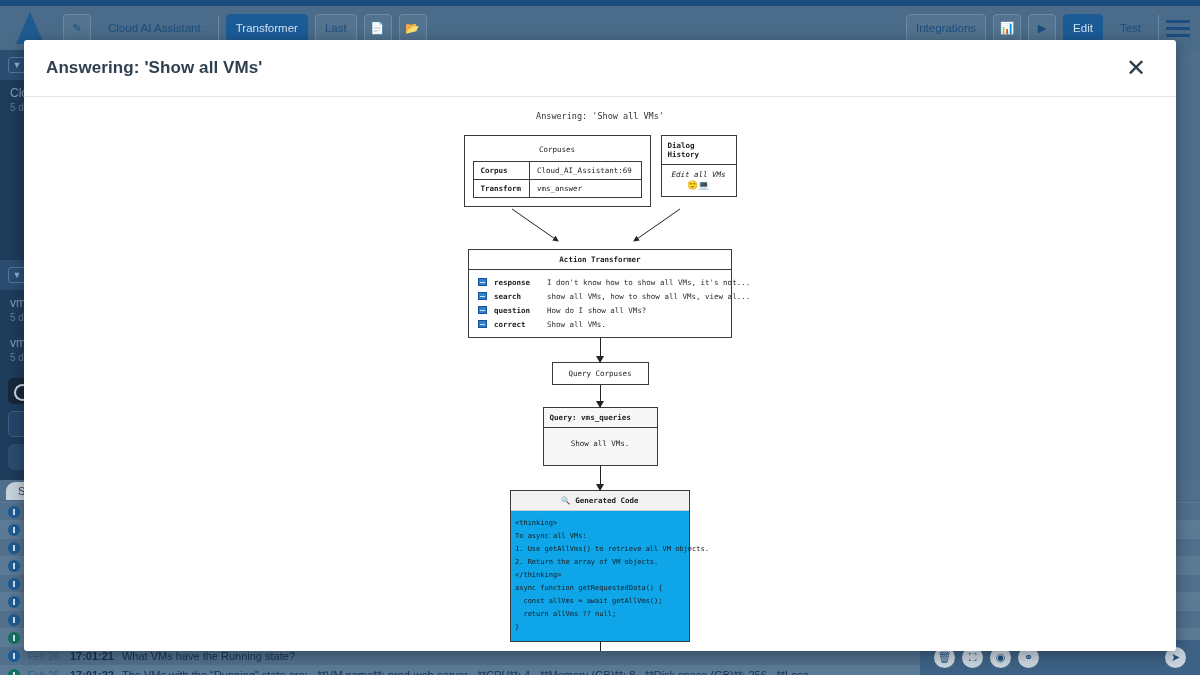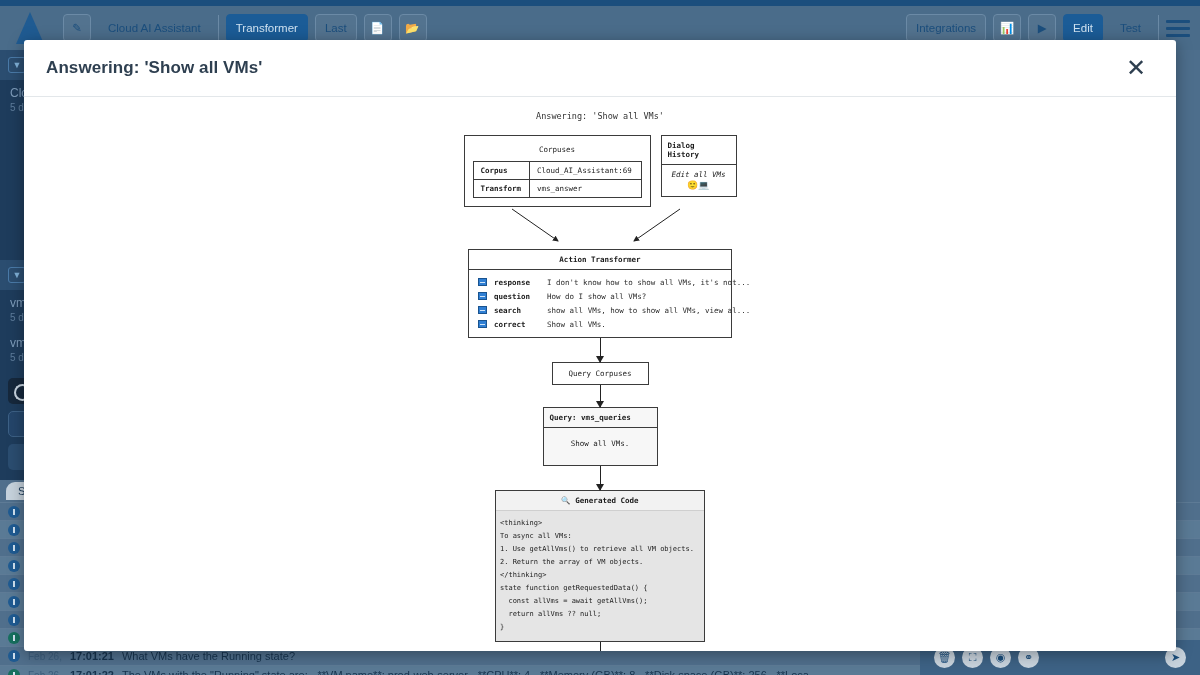--- a/index.html
+++ b/index.html
@@ -205,21 +205,21 @@
   }
   .at-key { font-weight: bold; width: 46px; flex: none; }
   .at-val { color: #2b2b2b; white-space: nowrap; }
 
   .box-qc { width: 97px; }
   .box-qc .hdr { padding: 6px; }
   .box-query { width: 115px; background: #f7f7f7; }
   .box-query .hdr { text-align: left; padding-left: 6px; border-bottom: 1px solid #3b3b3b; }
   .box-query .body { text-align: center; padding: 11px 6px 17px; }
 
-  .box-code { width: 210px; background: #e5e5e5; }
+  .box-code { width: 180px; background: #0ea5e9; }
   .box-code .hdr { background: #f2f2f2; border-bottom: 1px solid #cfcfcf; }
   .code-body { padding: 6px 4px 7px; }
   .code-line {
     font-family: "DejaVu Sans Mono", monospace; font-size: 7px;
     color: #1b1b1b; line-height: 13px; white-space: pre;
   }
 
   .centerwrap { display: flex; justify-content: center; }
   .vedge { width: 1px; background: #222; margin: 0 auto; position: relative; }
   .vedge::after {
@@ -401,27 +401,27 @@
         <div class="gnode box-at">
           <div class="hdr">Action Transformer</div>
           <div class="at-rows">
             <div class="at-row">
               <span class="at-ico"></span>
               <span class="at-key">response</span>
               <span class="at-val">I don't know how to show all VMs, it's not...</span>
             </div>
             <div class="at-row">
               <span class="at-ico"></span>
-              <span class="at-key">question</span>
-              <span class="at-val">How do I show all VMs?</span>
+              <span class="at-key">search</span>
+              <span class="at-val">show all VMs, how to show all VMs, view al...</span>
             </div>
             <div class="at-row">
               <span class="at-ico"></span>
-              <span class="at-key">search</span>
-              <span class="at-val">show all VMs, how to show all VMs, view al...</span>
+              <span class="at-key">question</span>
+              <span class="at-val">How do I show all VMs?</span>
             </div>
             <div class="at-row">
               <span class="at-ico"></span>
               <span class="at-key">correct</span>
               <span class="at-val">Show all VMs.</span>
             </div>
           </div>
         </div>
       </div>
 
@@ -449,21 +449,21 @@
           <div class="hdr">
             <span>🔍</span>
             <span>Generated Code</span>
           </div>
           <div class="code-body">
             <div class="code-line">&lt;thinking&gt;</div>
             <div class="code-line">To async all VMs:</div>
             <div class="code-line">1. Use getAllVms() to retrieve all VM objects.</div>
             <div class="code-line">2. Return the array of VM objects.</div>
             <div class="code-line">&lt;/thinking&gt;</div>
-            <div class="code-line">state function getRequestedData() {</div>
+            <div class="code-line">async function getRequestedData() {</div>
             <div class="code-line">  const allVms = await getAllVms();</div>
             <div class="code-line">  return allVms ?? null;</div>
             <div class="code-line">}</div>
           </div>
         </div>
       </div>
 
       <div class="vedge" style="height:44px"></div>
     </div>
   </div>

